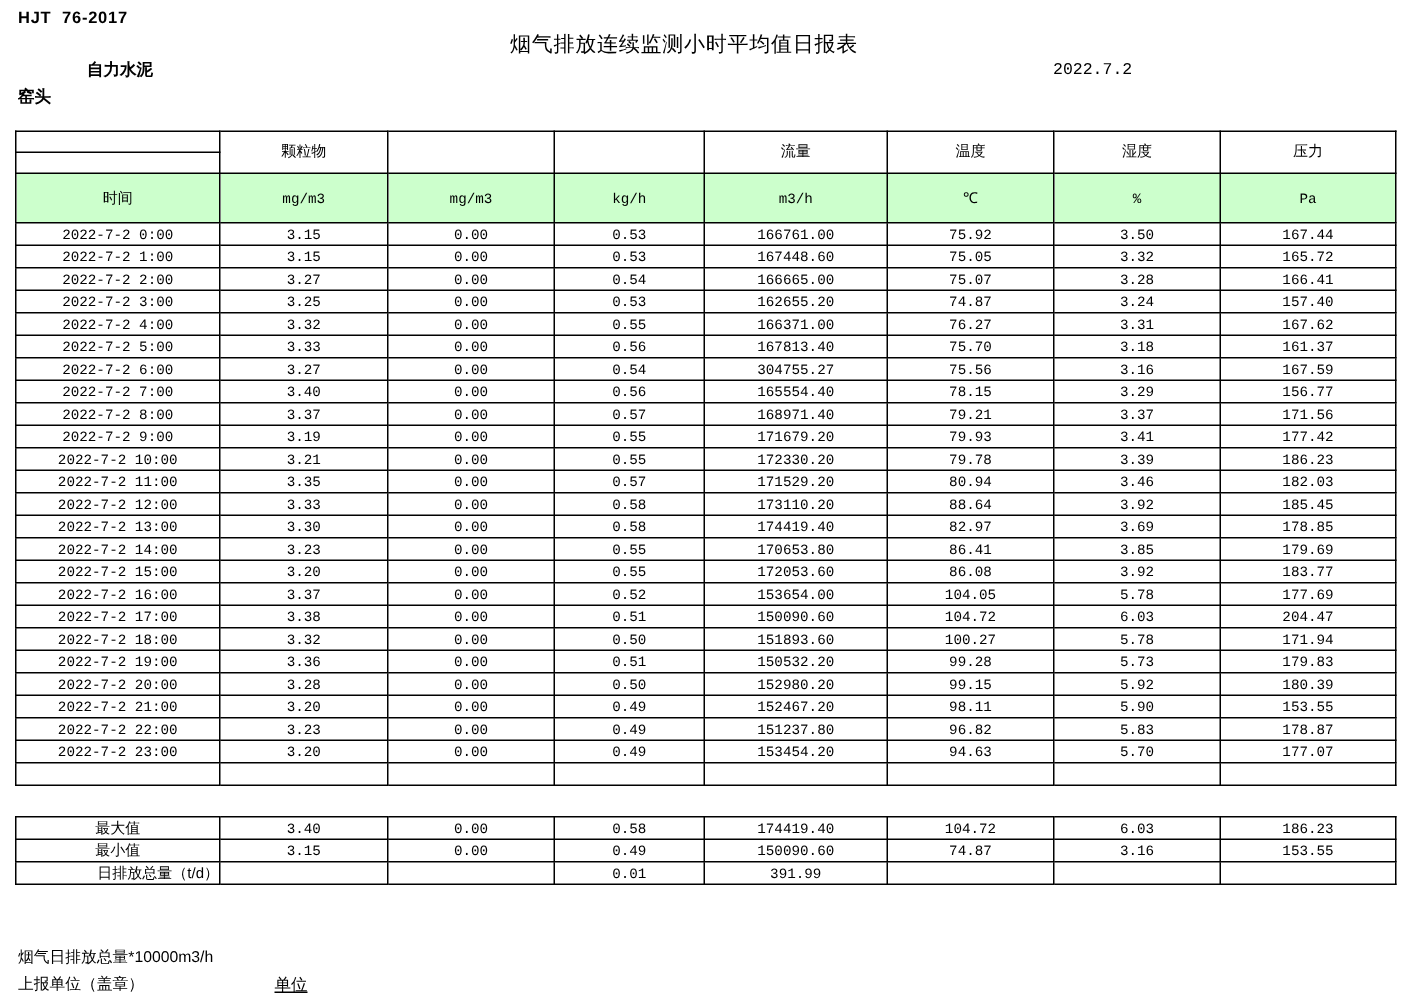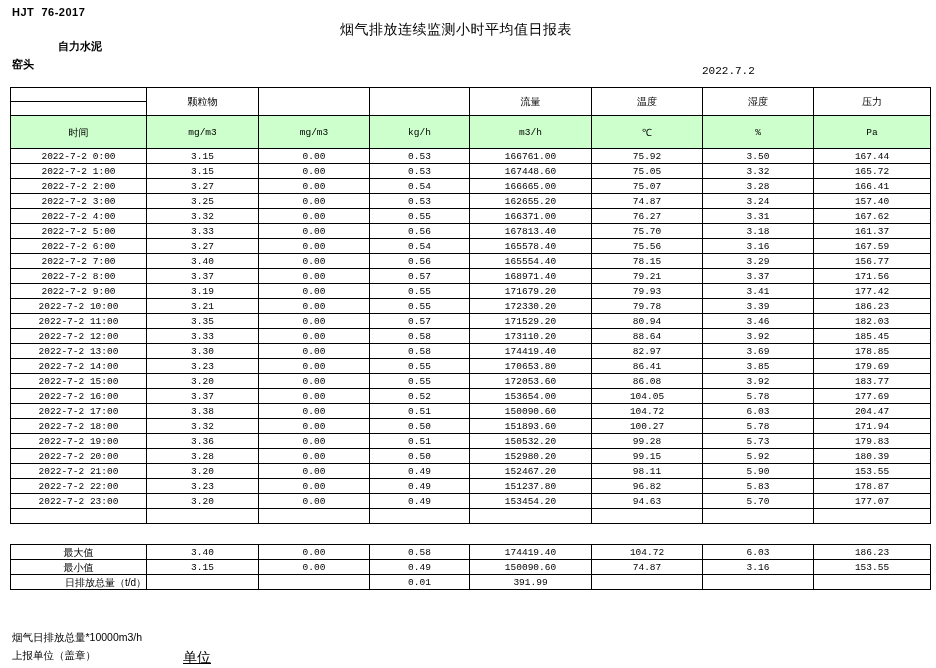--- a/index.html
+++ b/index.html
@@ -11,21 +11,21 @@
     background: #fff;
     color: #000;
     font-family: "Liberation Sans", sans-serif;
     overflow: hidden;
   }
   .abs { position: absolute; white-space: pre; }
   .doc-code   { left: 12px;  top: 6px;  font-size: 11px; font-weight: bold; letter-spacing: .5px; }
   .company    { left: 12px;  top: 39px; font-size: 11px; font-weight: bold; margin-left: 46px; }
   .kiln       { left: 12px;  top: 57px; font-size: 11px; font-weight: bold; }
   .title      { left: 340px; top: 21px; font-size: 14px; font-weight: normal; letter-spacing: .5px; }
-  .date       { left: 702px; top: 41px; font-size: 11px; font-family: "Liberation Mono", monospace; margin-top: 24px; }
+  .date       { left: 702px; top: 41px; font-size: 11px; font-family: "Liberation Mono", monospace; }
 
   table { border-collapse: collapse; table-layout: fixed; position: absolute; left: 10px; }
   table.main    { top: 87px; }
   table.summary { top: 544px; }
   td, th {
     border: 1px solid #000;
     font-size: 10px;
     font-weight: normal;
     text-align: center;
     vertical-align: middle;
@@ -36,21 +36,21 @@
     white-space: nowrap;
   }
   thead tr.grp td, thead tr.grp th { height: 14px; }
   tr.units td { background: var(--green); height: 33px; }
   .c-num  { font-family: "Liberation Mono", monospace; font-size: 9.5px; }
   .c-label{ font-size: 10px; }
   .c-label.left { text-align: right; padding-left: 4px; }
   .spacer-row td { height: 15px; }
   .footer-note  { left: 12px;  top: 631px; font-size: 10.5px; }
   .footer-unit  { left: 12px;  top: 649px; font-size: 10.5px; }
-  .footer-unit2 { left: 183px; top: 649px; font-size: 14px; text-decoration: underline; }
+  .footer-unit2 { left: 183px; top: 649px; font-size: 11px; text-decoration: underline; }
 </style>
 </head>
 <body>
 
 <div class="page">
 
   <div class="abs doc-code">HJT  76-2017</div>
   <div class="abs title">烟气排放连续监测小时平均值日报表</div>
   <div class="abs company">自力水泥</div>
   <div class="abs kiln">窑头</div>
@@ -151,21 +151,21 @@
           <td class="c-num">167813.40</td>
           <td class="c-num">75.70</td>
           <td class="c-num">3.18</td>
           <td class="c-num">161.37</td>
         </tr>
         <tr>
           <td class="c-num">2022-7-2 6:00</td>
           <td class="c-num">3.27</td>
           <td class="c-num">0.00</td>
           <td class="c-num">0.54</td>
-          <td class="c-num">165578.40</td>
+          <td class="c-num">304755.27</td>
           <td class="c-num">75.56</td>
           <td class="c-num">3.16</td>
           <td class="c-num">167.59</td>
         </tr>
         <tr>
           <td class="c-num">2022-7-2 7:00</td>
           <td class="c-num">3.40</td>
           <td class="c-num">0.00</td>
           <td class="c-num">0.56</td>
           <td class="c-num">165554.40</td>

